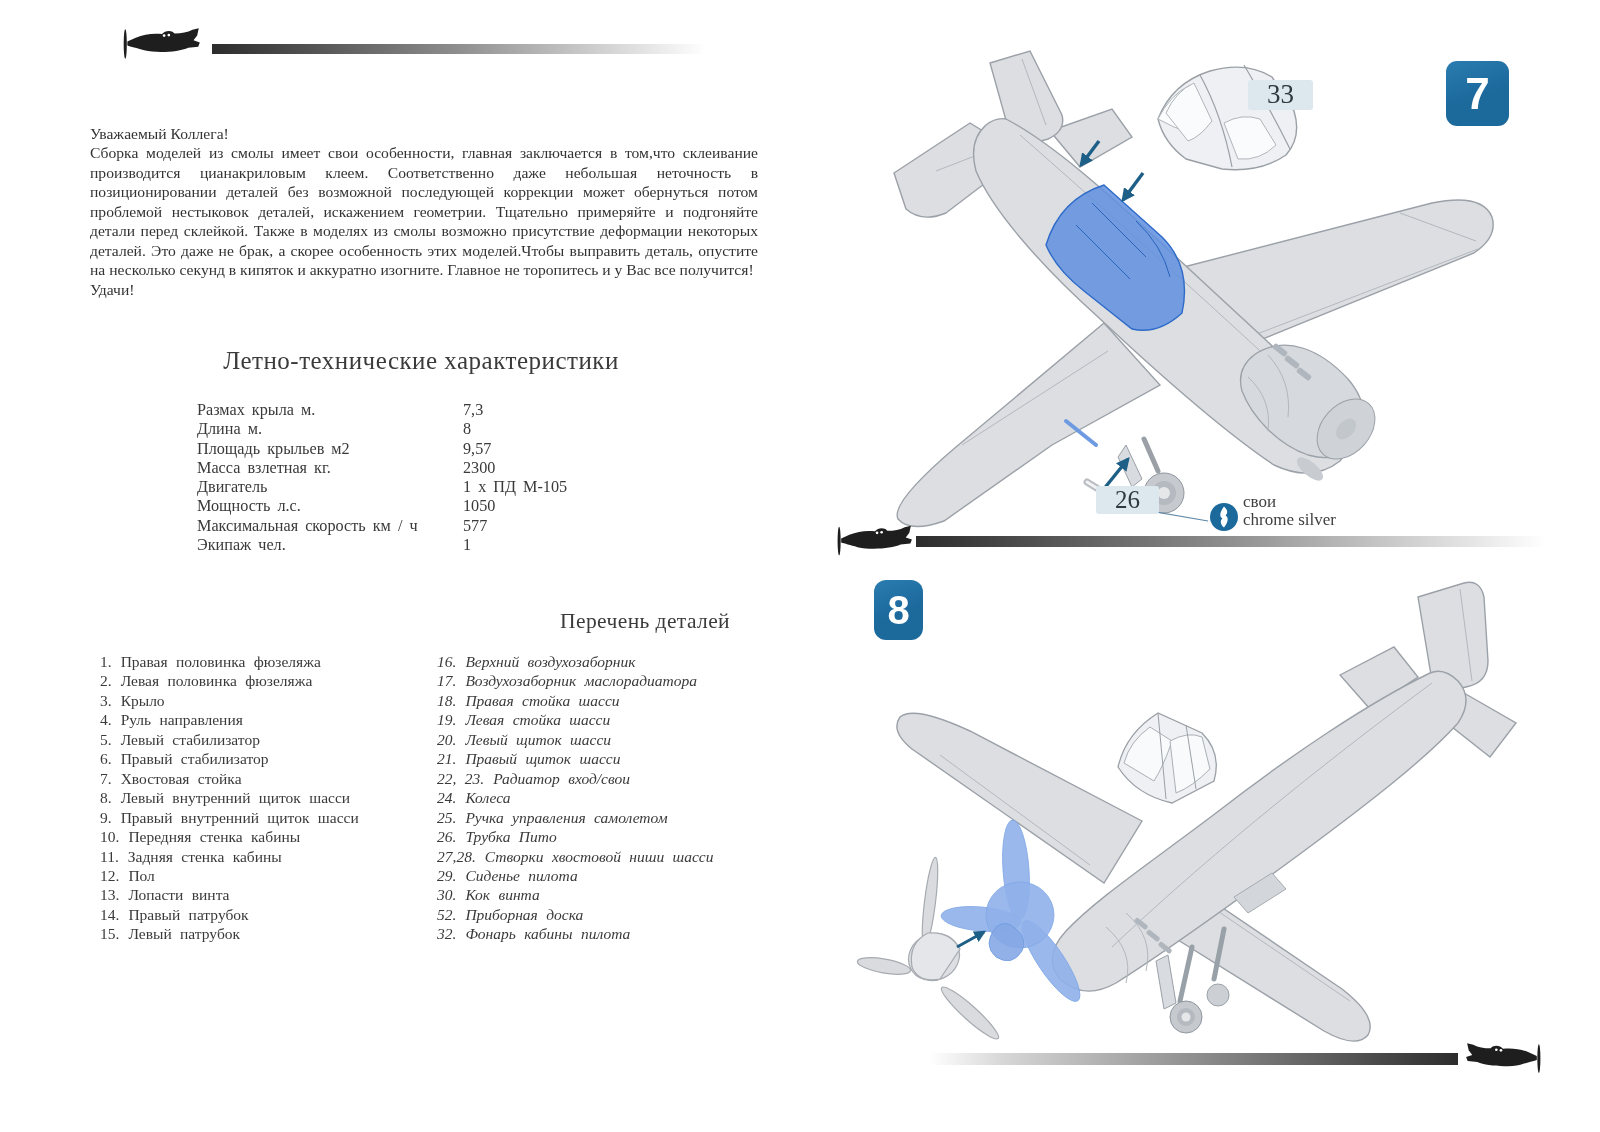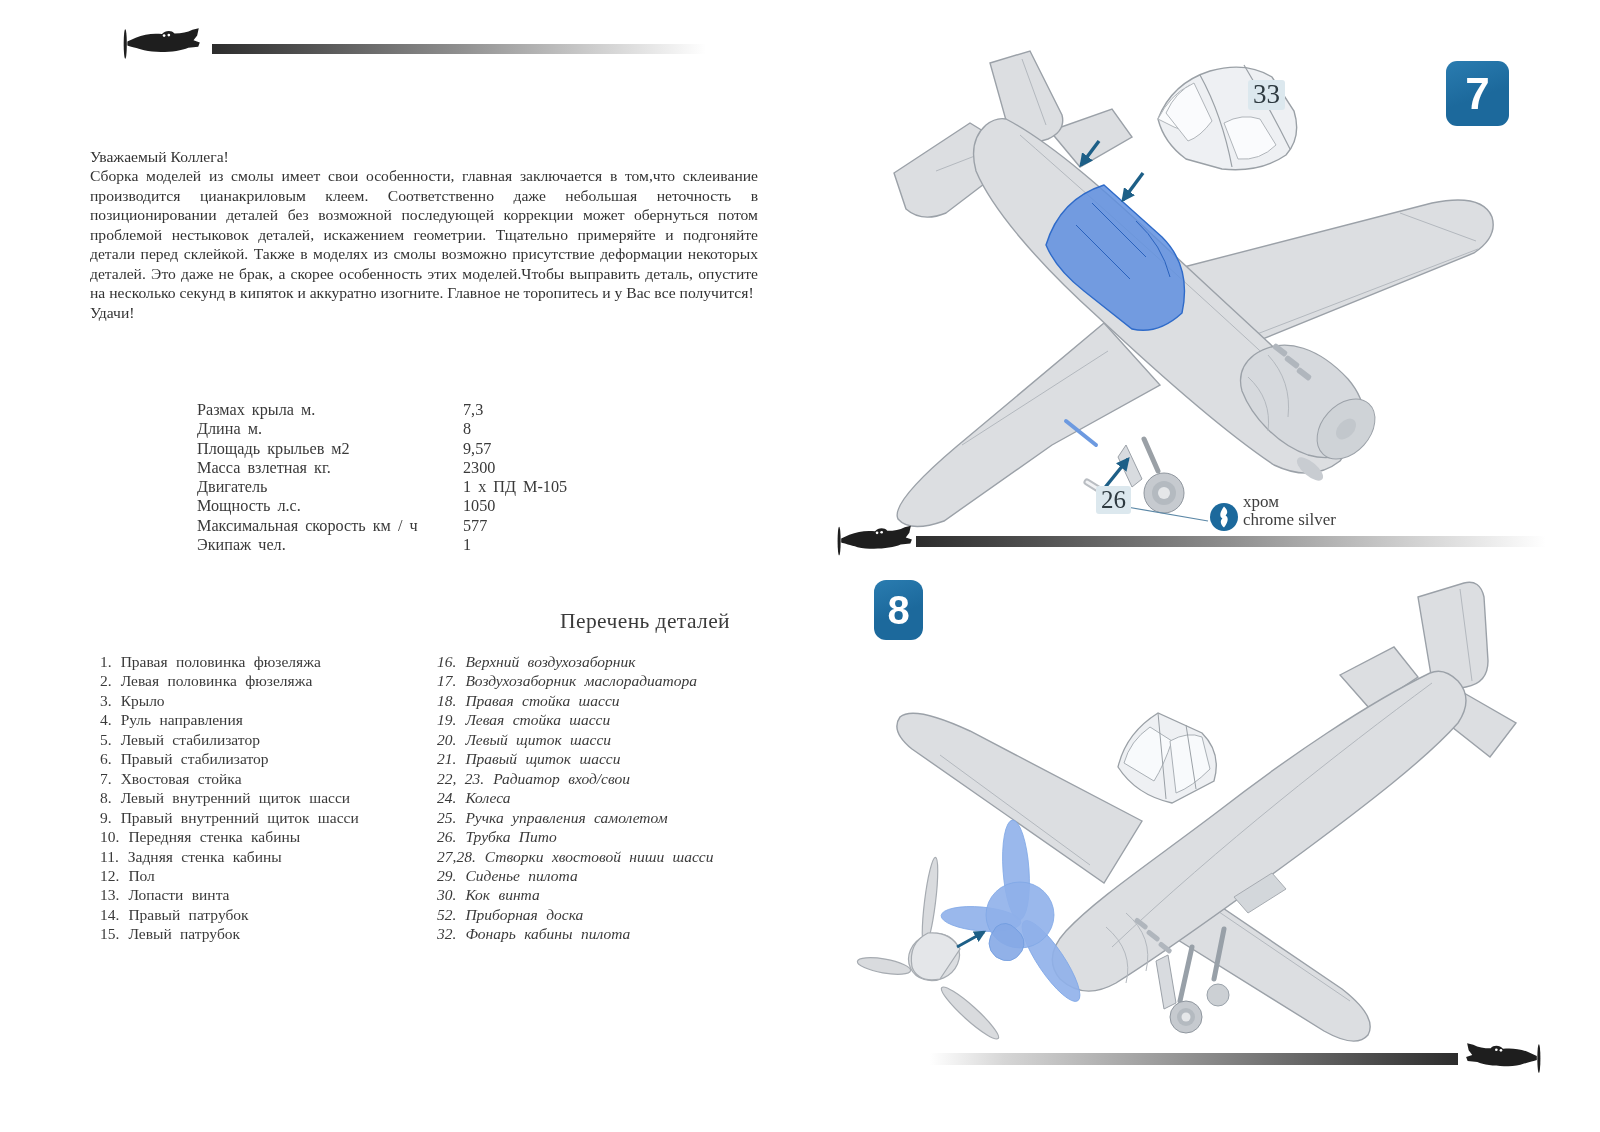--- a/index.html
+++ b/index.html
@@ -6,21 +6,21 @@
   .page{position:relative;width:1600px;height:1132px;background:#fff;overflow:hidden;
         font-family:"Liberation Serif","DejaVu Serif",serif;color:#3a3a3a;}
   .abs{position:absolute;}
 
   
   .bar{position:absolute;height:10px;}
   .bar-dark-left{background:linear-gradient(to right,#2c2c2c 0%,#4f4f4f 18%,#8f8f8f 50%,#cfcfcf 78%,rgba(255,255,255,0) 100%);}
   .bar-dark-right{background:linear-gradient(to right,rgba(255,255,255,0) 0%,#d6d6d6 14%,#8f8f8f 50%,#2c2c2c 100%);}
 
   
-  .intro{position:absolute;left:90px;top:124px;width:668px;font-size:15.6px;line-height:19.45px;color:#333;margin-top:23px;}
+  .intro{position:absolute;left:90px;top:124px;width:668px;font-size:15.6px;line-height:19.45px;color:#333;}
   .intro .body{text-align:justify;}
 
   
   .h1{position:absolute;left:90px;top:347px;width:662px;text-align:center;font-size:25px;letter-spacing:.5px;color:#3b3b3b;}
   .specs{position:absolute;left:197px;top:401px;width:480px;}
   .spec-row{display:flex;line-height:19.3px;font-size:16.2px;word-spacing:3px;}
   .spec-label{width:266px;}
 
   
   .h2{position:absolute;left:90px;top:609px;width:640px;text-align:right;font-size:21.5px;letter-spacing:.4px;color:#3b3b3b;}
@@ -28,21 +28,21 @@
   .col1{left:100px;width:330px;}
   .col2{left:437px;width:330px;font-style:italic;}
   .part-item{display:flex;gap:9px;line-height:19.45px;font-size:15.5px;word-spacing:4.5px;color:#3a3a3a;}
 
   
   .badge{position:absolute;display:flex;align-items:center;justify-content:center;
          background:linear-gradient(160deg,#2a7cb0 0%,var(--badge,#1c699c) 55%);
          color:#fff;font-family:"Liberation Sans","DejaVu Sans",sans-serif;font-weight:bold;}
   .badge7{left:1446px;top:61px;width:63px;height:65px;border-radius:11px;font-size:44px;}
   .badge8{left:874px;top:580px;width:49px;height:60px;border-radius:12px;font-size:40px;}
-  .part-label{position:absolute;background:var(--labelbg,#dce8ee);color:#2e3a40;padding:0 5px;border-radius:3px;line-height:1.1;}
+  .part-label{position:absolute;background:var(--labelbg,#dce8ee);color:#2e3a40;padding:0 19px;border-radius:3px;line-height:1.1;}
   .lbl33{left:1248px;top:80px;font-size:27px;}
   .lbl26{left:1096px;top:486px;font-size:25px;}
   .paint-text{position:absolute;left:1243px;top:494px;color:#3f3f3f;}
   .paint-ru{font-size:17px;line-height:16px;}
   .paint-en{font-size:17px;line-height:20px;}
 
   svg{display:block;}
   .outline{fill:#dcdee1;stroke:#9ba1a8;stroke-width:1.4;}
   .inner{fill:none;stroke:#b3b8be;stroke-width:1;}
 </style>
@@ -58,20 +58,21 @@
       <circle cx="93" cy="15" r="2.6" fill="#fff"></circle>
   </svg>
   <div class="bar bar-dark-left" style="left:212px;top:44px;width:494px;"></div>
 
   <div class="intro">
     <div>Уважаемый Коллега!</div>
     <div class="body">Сборка моделей из смолы имеет свои особенности, главная заключается в том,что склеивание производится цианакриловым клеем. Соответственно даже небольшая неточность в позиционировании деталей без возможной последующей коррекции может обернуться потом проблемой нестыковок деталей, искажением геометрии. Тщательно примеряйте и подгоняйте детали перед склейкой. Также в моделях из смолы возможно присутствие деформации некоторых деталей. Это даже не брак, а скорее особенность этих моделей.Чтобы выправить деталь, опустите на несколько секунд в кипяток и аккуратно изогните. Главное не торопитесь и у Вас все получится!</div>
     <div>Удачи!</div>
   </div>
 
+  <div class="h1">Летно-технические характеристики</div>
   <div class="specs">
     <div class="spec-row">
         <span class="spec-label">Размах крыла м.</span>
         <span class="spec-value">7,3</span>
       </div>
     <div class="spec-row">
         <span class="spec-label">Длина м.</span>
         <span class="spec-value">8</span>
       </div>
     <div class="spec-row">
@@ -307,21 +308,21 @@
 
   <div class="badge badge7">7</div>
   <div class="part-label lbl33">33</div>
   <div class="part-label lbl26">26</div>
 
   <svg class="abs" style="left:1209px;top:501px;" width="30" height="32" viewBox="0 0 30 32">
     <circle cx="15" cy="16" r="14" style="fill:var(--badge,#1c699c)"></circle>
     <path d="M15,5.5 C18.6,8.8 19.2,12 16.6,14.4 C19.8,16.4 19.4,20.6 15,26.5 C11.4,23.2 10.8,20 13.4,17.6 C10.2,15.6 10.6,11.4 15,5.5 Z" fill="#fff"></path>
   </svg>
   <div class="paint-text">
-    <div class="paint-ru">хром</div>
+    <div class="paint-ru">свои</div>
     <div class="paint-en">chrome silver</div>
   </div>
 
   <svg class="abs" style="left:834px;top:524px;" width="82" height="34" viewBox="0 0 160 64">
     <ellipse cx="10" cy="32" rx="3" ry="28" fill="#1e1e1e"></ellipse>
     <path d="M14,27 L30,20 C46,13 64,11 80,13 C86,6 98,5 104,12 C118,12 128,10 138,5 L150,2 L147,16 L140,25 L152,29 L149,37 L130,39 C112,47 72,50 46,44 C32,40 20,37 14,35 Z" fill="#1e1e1e"></path>
     <circle cx="84" cy="16" r="2.6" fill="#fff"></circle>
       <circle cx="93" cy="15" r="2.6" fill="#fff"></circle>
   </svg>
   <div class="bar bar-dark-left" style="left:916px;top:536px;width:630px;height:11px;"></div>

